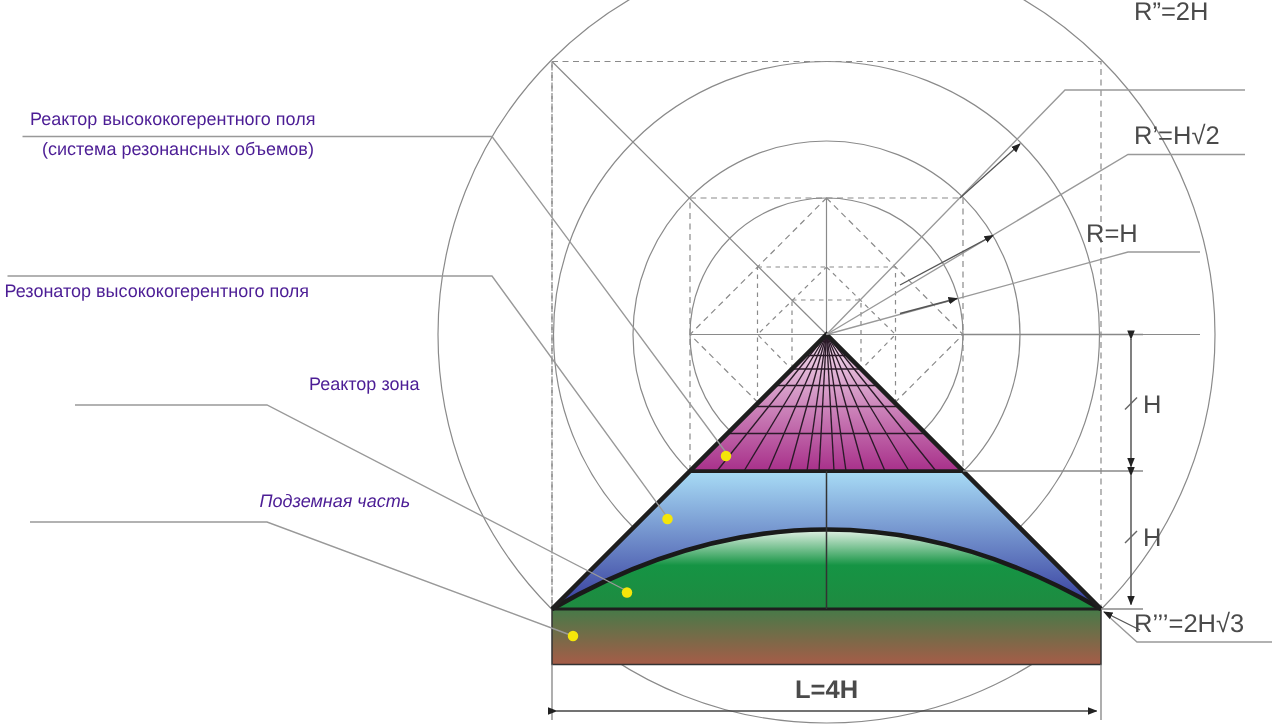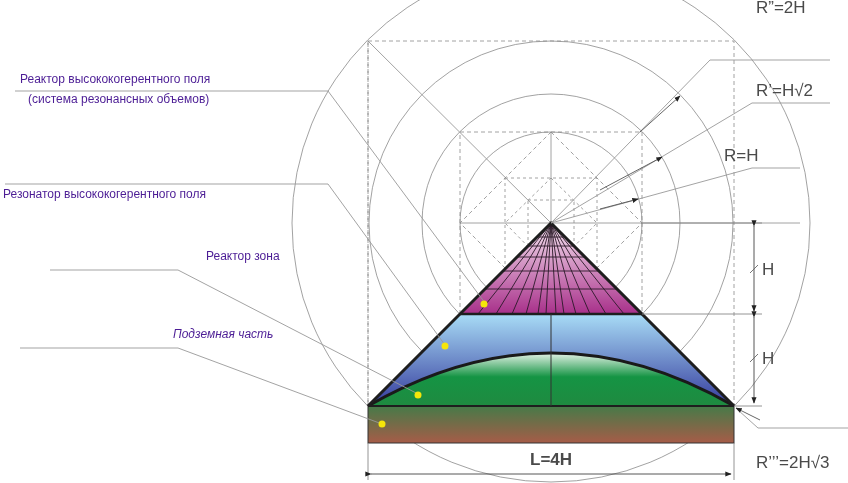--- a/index.html
+++ b/index.html
@@ -138,14 +138,14 @@
 <div class="lbl" style="left:28px;top:90px;">(система резонансных объемов)</div>
 <div class="lbl" style="left:3px;top:163px;margin-top:22px;">Резонатор высококогерентного поля</div>
 <div class="lbl" style="left:206px;top:247px;">Реактор зона</div>
 <div class="lbl" style="left:173px;top:325px;font-style:italic;">Подземная часть</div>
 
 <div class="r" style="left:756px;top:-2px;">R”=2H</div>
 <div class="r" style="left:756px;top:81px;">R’=H√2</div>
 <div class="r" style="left:724px;top:146px;">R=H</div>
 <div class="r" style="left:762px;top:260px;">H</div>
 <div class="r" style="left:762px;top:349px;">H</div>
-<div class="r" style="left:756px;top:406px;margin-top:47px;">R’’’=2H√3</div>
+<div class="r" style="left:756px;top:406px;">R’’’=2H√3</div>
 <div class="r" style="left:530px;top:450px;font-weight:bold;">L=4H</div>
 
 </body></html>

